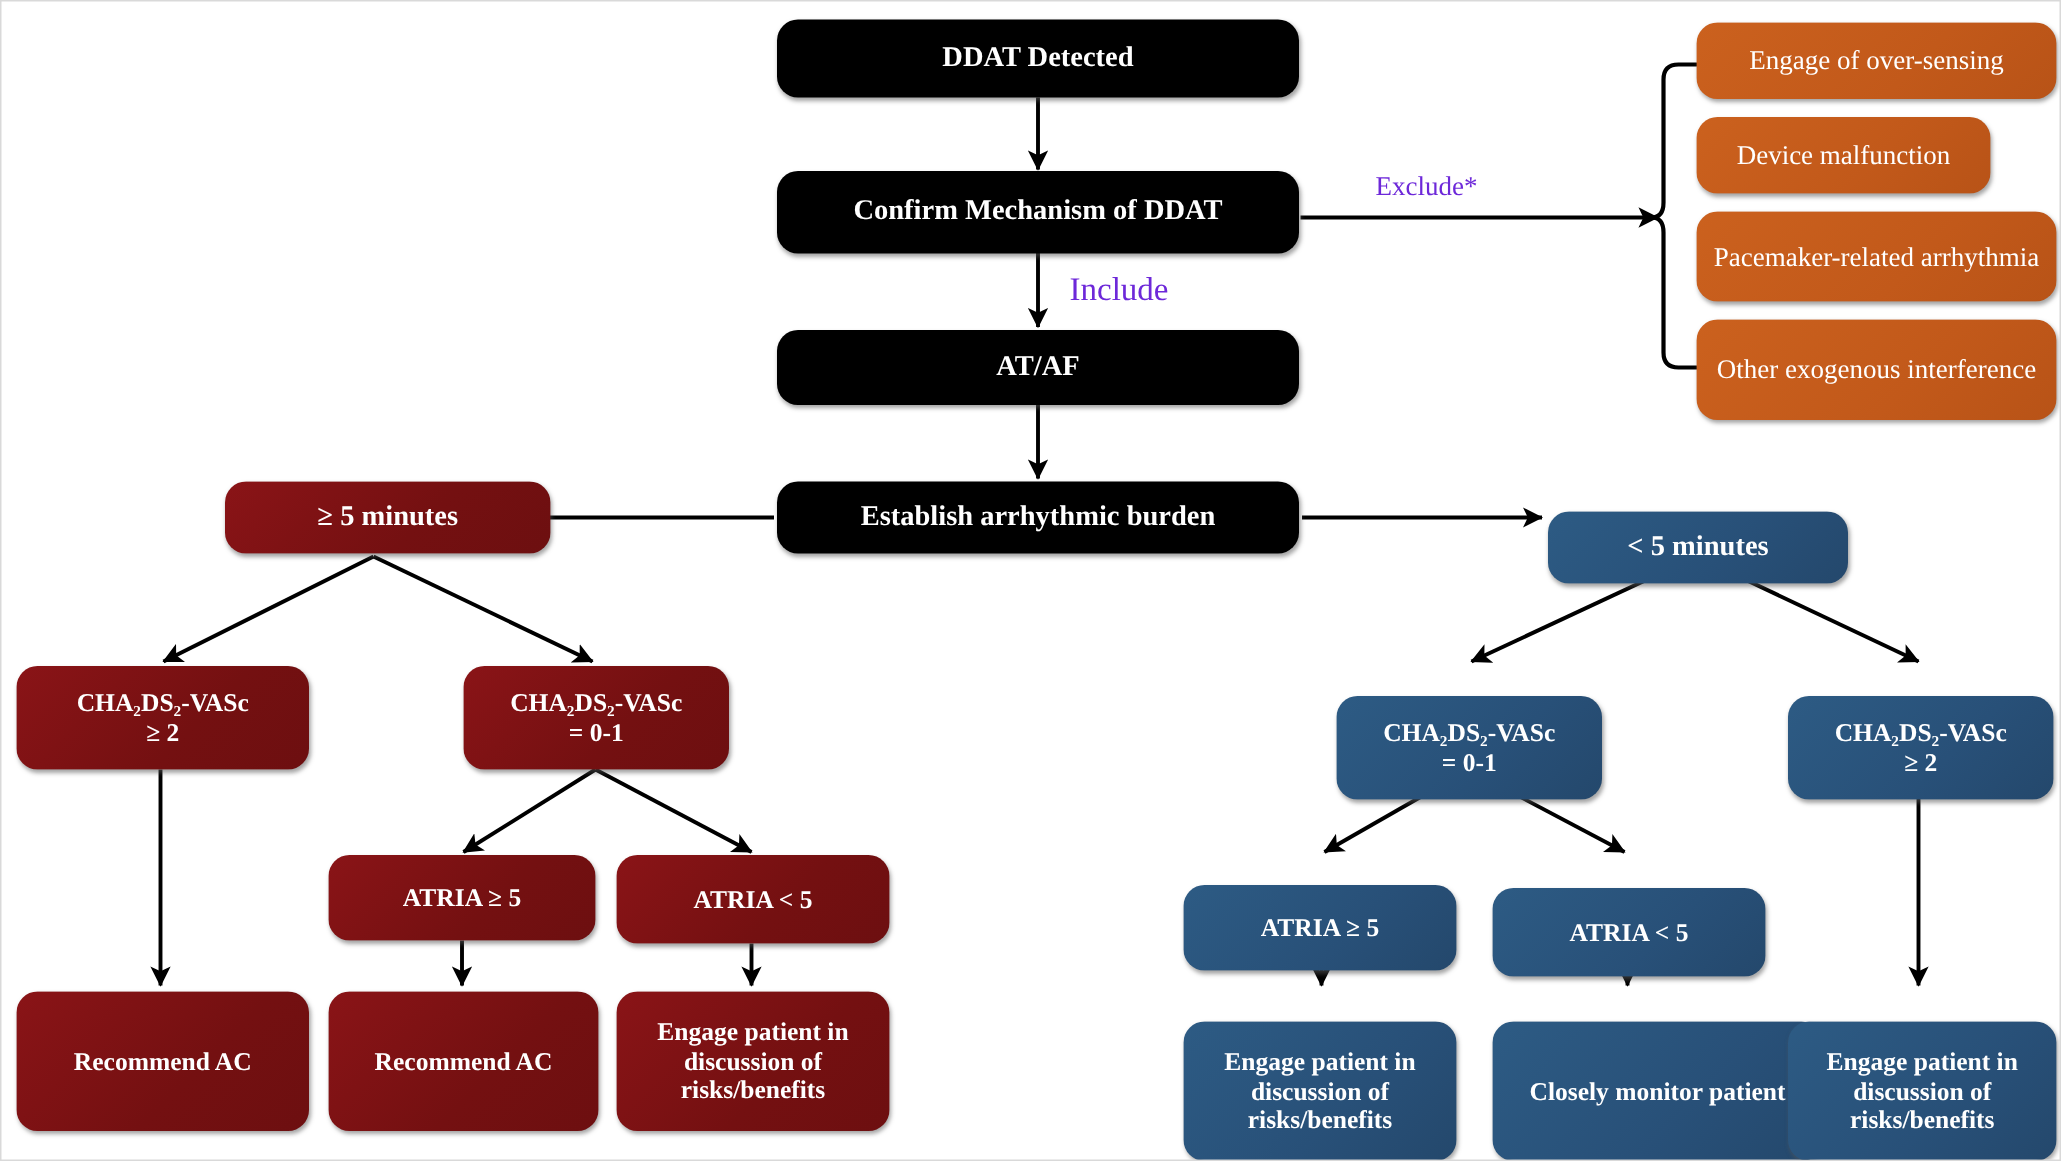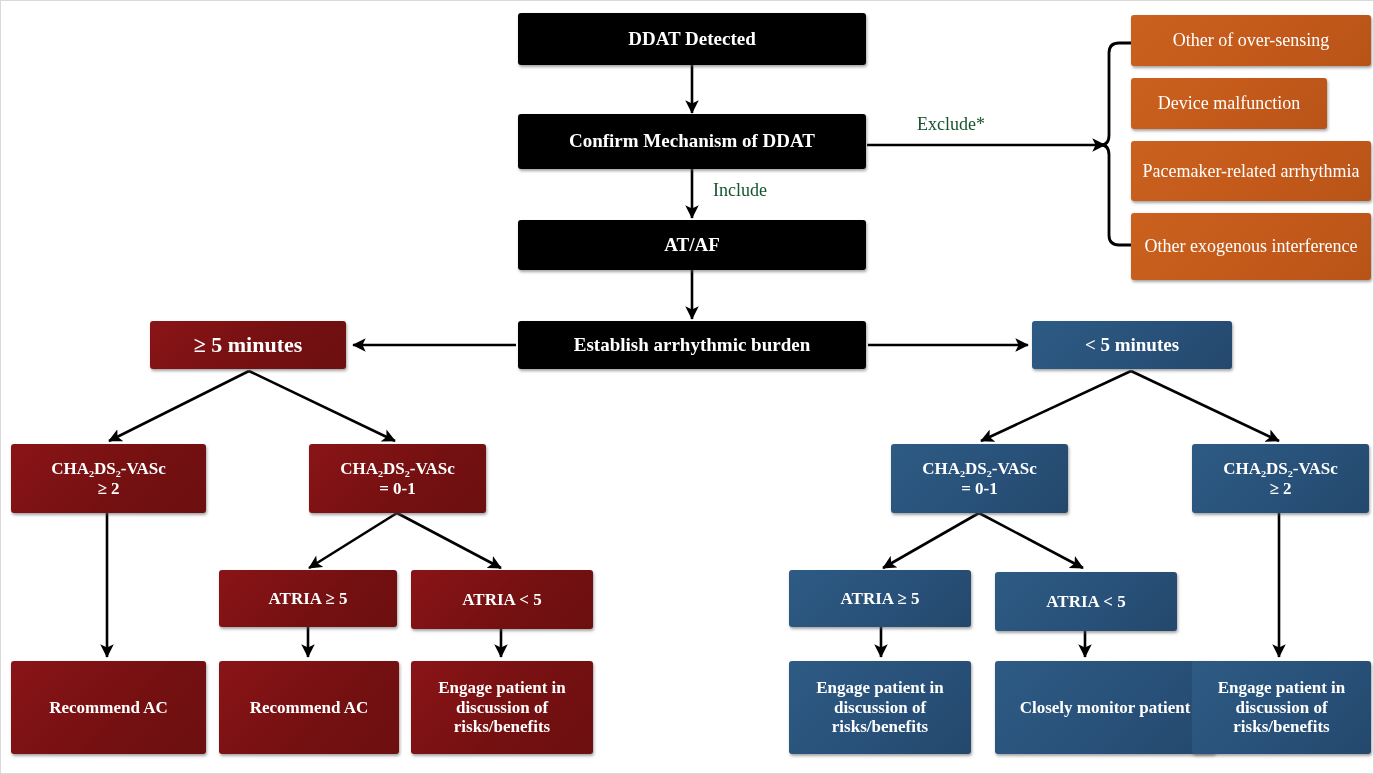--- a/index.html
+++ b/index.html
@@ -20,40 +20,40 @@
   #edges {
     position: absolute;
     left: 0; top: 0;
     width: 1374px;
     height: 774px;
     pointer-events: none;
   }
   .node {
     position: absolute;
     box-sizing: border-box;
-    border-radius: 3px;
+    border-radius: 14px;
     display: flex;
     align-items: center;
     justify-content: center;
     text-align: center;
     color: #ffffff;
     font-weight: bold;
     line-height: 1.16;
     padding: 2px 6px;
     box-shadow: 1px 2px 3px rgba(90,90,90,0.55);
     -webkit-font-smoothing: antialiased;
   }
   .node-label { display: block; width: 100%; }
   .n-black  { background: #000000; }
   .n-maroon { background: #7a1012; background-image: linear-gradient(135deg,#8a1417 0%, #741011 60%, #6d0f10 100%); }
-  .n-blue   { background: #28527a; background-image: linear-gradient(135deg,#2d5b84 0%, #285078 60%, #24486c 100%); }
+  .n-blue   { background: #28527a; background-image: linear-gradient(135deg,#2d5b84 0%, #285078 60%, #24486c 100%); margin-top: 20px; }
   .n-orange { background: #c2591a; background-image: linear-gradient(135deg,#cb611e 0%, #c2591a 60%, #b85317 100%); font-weight: normal; }
   .edge-label {
     position: absolute;
-    color: #14532d;
+    color: #6d28d9;
     font-weight: normal;
     white-space: nowrap;
   }
 </style>
 </head>
 <body>
 
 <div id="canvas">
 
   <svg id="edges" viewBox="0 0 1374 774" width="1374" height="774">
@@ -92,52 +92,52 @@
       <path d="M 1084 628 L 1084 656"></path>
       <path d="M 1278 512 L 1278 656"></path>
     </g>
 
     <path d="M 1130 42 L 1118 42 Q 1108 42 1108 52 L 1108 134
              Q 1108 144 1100 144 Q 1108 144 1108 154 L 1108 234
              Q 1108 244 1118 244 L 1130 244" stroke="#000000" stroke-width="2.8" fill="none" stroke-linecap="round"></path>
   </svg>
 
   <div class="edge-label" style="left:916px; top:113px; font-size:18px;">Exclude*</div>
-  <div class="edge-label" style="left:712px; top:179px; font-size:18px;text-align:center;">Include</div>
+  <div class="edge-label" style="left:712px; top:179px; font-size:22px;text-align:center;">Include</div>
 
   <div class="node n-black" style="left:517px; top:12px; width:348px; height:52px; font-size:19px;">
     <span class="node-label">DDAT Detected</span>
   </div>
 
   <div class="node n-black" style="left:517px; top:113px; width:348px; height:55px; font-size:19px;">
     <span class="node-label">Confirm Mechanism of DDAT</span>
   </div>
 
   <div class="node n-black" style="left:517px; top:219px; width:348px; height:50px; font-size:19px;">
     <span class="node-label">AT/AF</span>
   </div>
 
   <div class="node n-black" style="left:517px; top:320px; width:348px; height:48px; font-size:19px;">
     <span class="node-label">Establish arrhythmic burden</span>
   </div>
 
   <div class="node n-orange" style="left:1130px; top:14px; width:240px; height:51px; font-size:18px;">
-    <span class="node-label">Other of over-sensing</span>
+    <span class="node-label">Engage of over-sensing</span>
   </div>
   <div class="node n-orange" style="left:1130px; top:77px; width:196px; height:51px; font-size:18px;">
     <span class="node-label">Device malfunction</span>
   </div>
   <div class="node n-orange" style="left:1130px; top:212px; width:240px; height:67px; font-size:18px;">
     <span class="node-label">Other exogenous interference</span>
   </div>
   <div class="node n-orange" style="left:1130px; top:140px; width:240px; height:60px; font-size:18px;">
     <span class="node-label">Pacemaker-related arrhythmia</span>
   </div>
 
-  <div class="node n-maroon" style="left:149px; top:320px; width:196px; height:48px; font-size:22px;text-align:center;">
+  <div class="node n-maroon" style="left:149px; top:320px; width:217px; height:48px; font-size:19px;text-align:center;">
     <span class="node-label">≥ 5 minutes</span>
   </div>
 
   <div class="node n-blue" style="left:1031px; top:320px; width:200px; height:48px; font-size:19px;">
     <span class="node-label">&lt; 5 minutes</span>
   </div>
 
   <div class="node n-maroon" style="left:10px; top:443px; width:195px; height:69px; font-size:17px; flex-direction:column;">
     <span>CHA₂DS₂-VASc</span>
     <span>≥ 2</span>

